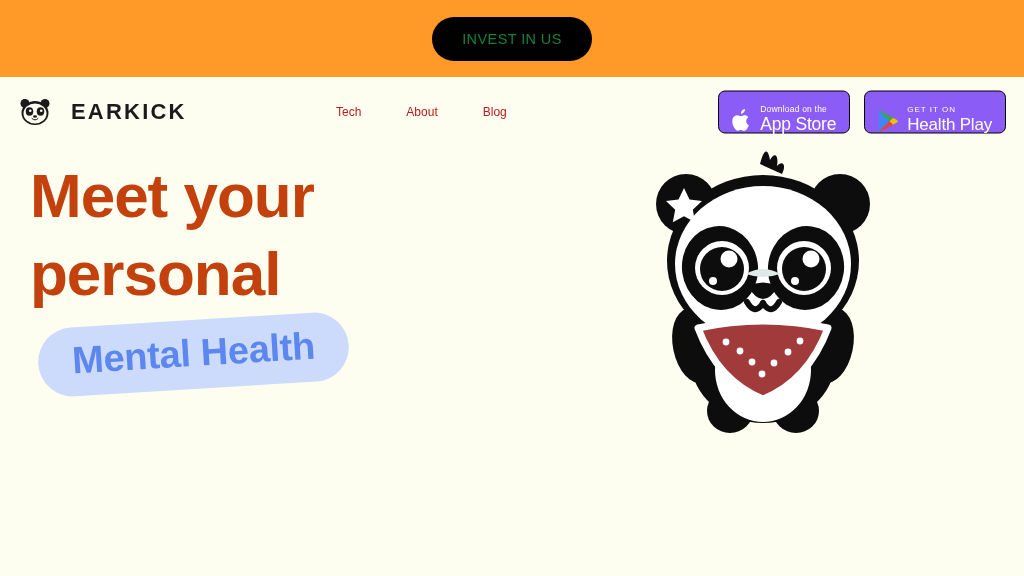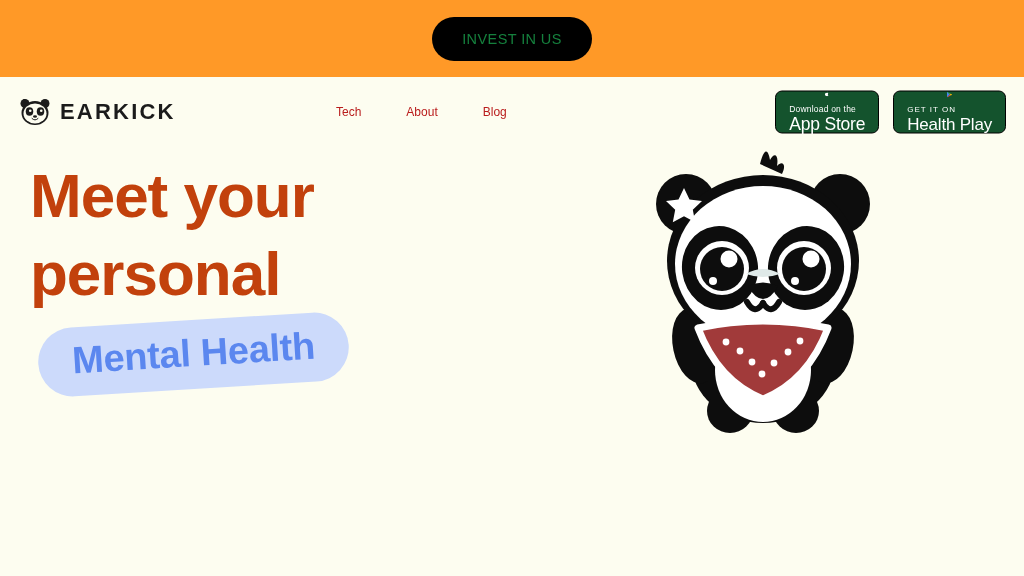--- a/index.html
+++ b/index.html
@@ -30,21 +30,21 @@
   }
 
   
   #navbar{
     height:70px; width:100%;
     display:flex; align-items:center;
     padding:0 18px 0 18px;
     position:relative;
     background:#fdfdf0;
   }
-  #brand{ display:flex; align-items:center; gap:8px; }
+  #brand{ display:flex; align-items:center; gap:19px; }
   #brand-mark{ width:34px; height:30px; display:block; }
   #brand-name{
     font-size:22px; font-weight:bold;
     letter-spacing:2.2px; color:#1b1b1b;
     font-family:"Liberation Sans", sans-serif;
   }
 
   #nav-links{
     position:absolute; left:336px; top:0;
     height:70px; display:flex; align-items:center; gap:45px;
@@ -54,26 +54,26 @@
     text-decoration:none; cursor:pointer;
     font-family:"Liberation Sans", sans-serif;
   }
 
   #store-badges{
     position:absolute; right:18px; top:50%;
     transform:translateY(-50%);
     display:flex; align-items:center; gap:14px;
   }
   .store-badge{
-    height:43px; background:#14532d;
+    height:43px; background:#8b5cf6;
     border:1px solid #000;
     border-radius:7px;
-    display:flex; align-items:center; gap:8px;
+    display:flex; align-items:flex-end; gap:8px;
     padding:0 13px; cursor:pointer;
-    color:#fff; text-decoration:none;flex-direction:column;
+    color:#fff; text-decoration:none;
   }
   .badge-txt{ display:flex; flex-direction:column; line-height:1; }
   .badge-small{ font-size:8.5px; letter-spacing:.2px; }
   .badge-big{ font-size:17.5px; font-weight:500; margin-top:2px; letter-spacing:-.2px; }
   #google-badge .badge-small{ font-size:8px; letter-spacing:1px; }
   #google-badge .badge-big{ font-size:17px; }
 
   
   #hero{
     position:relative;

